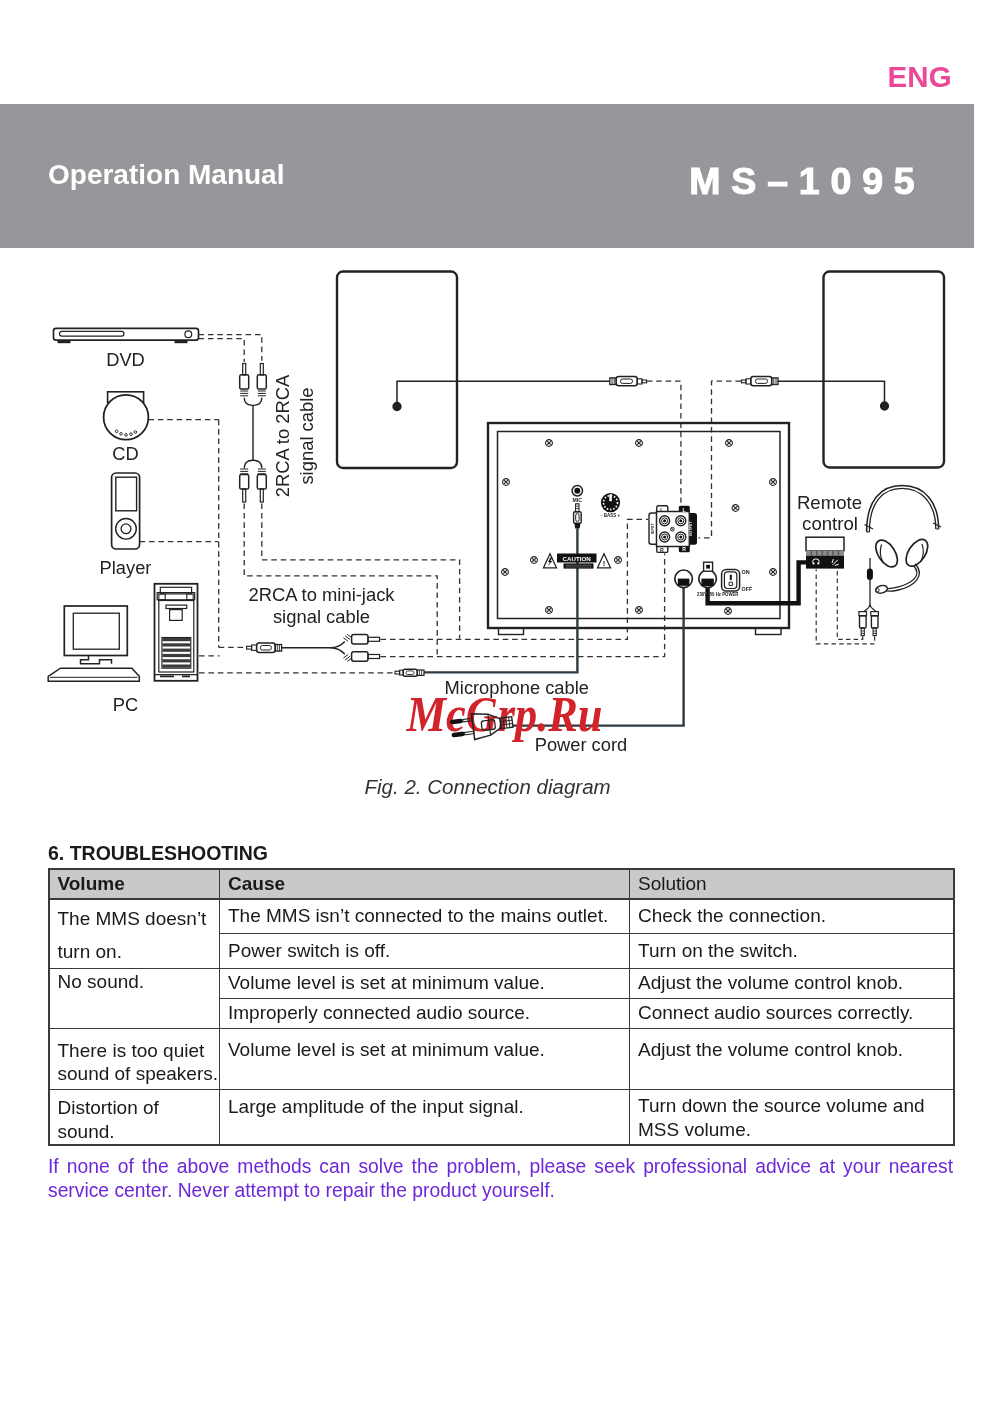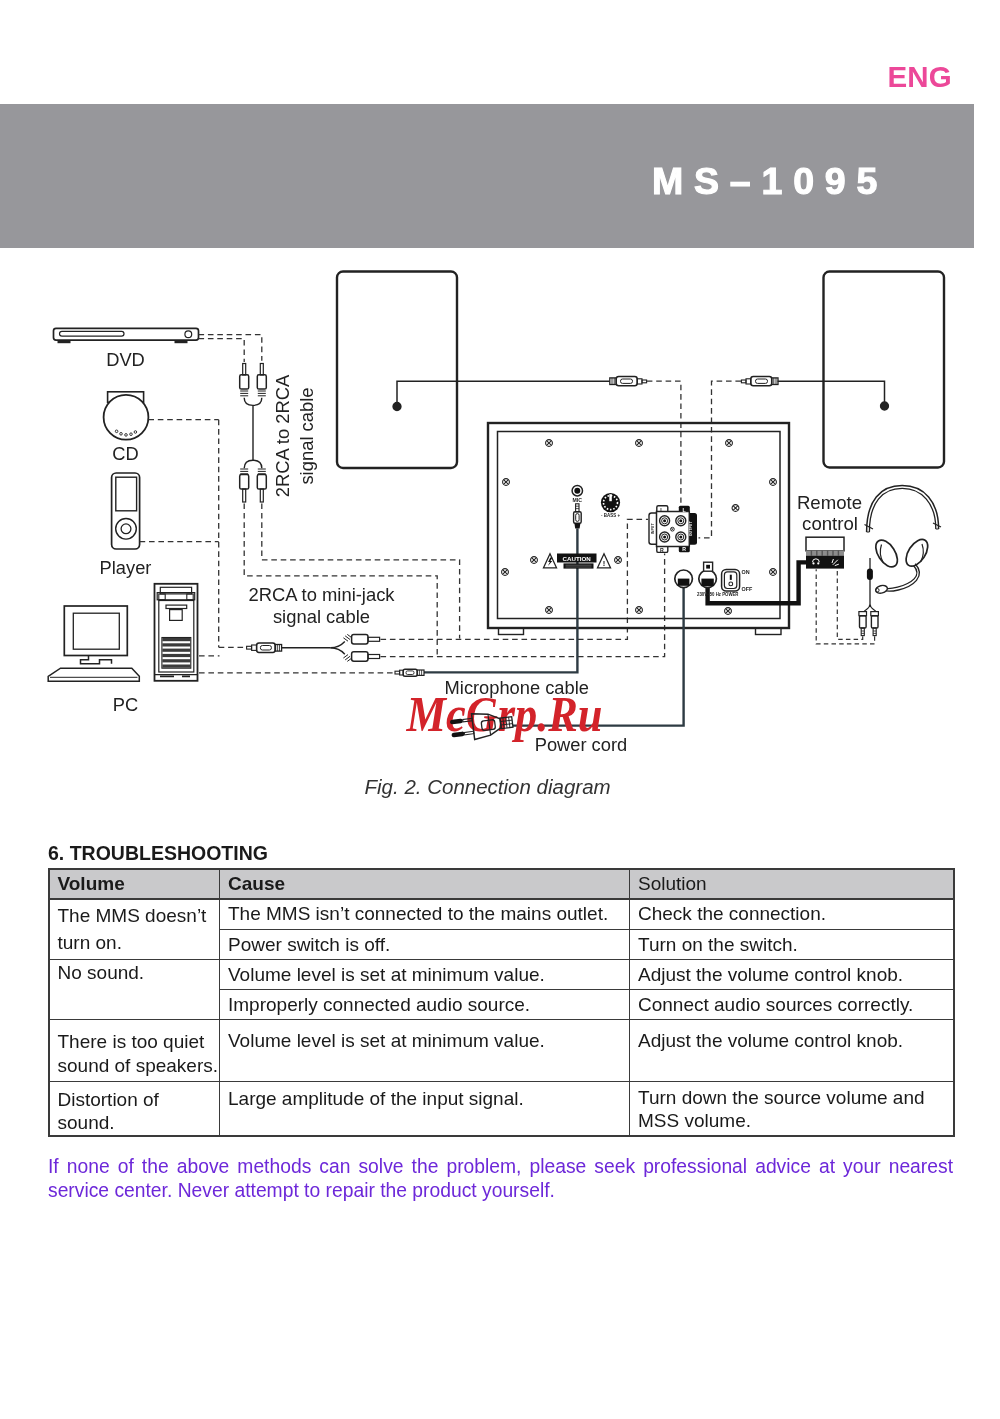--- a/index.html
+++ b/index.html
@@ -7,22 +7,23 @@
 .abs{position:absolute}
 </style>
 </head>
 <body>
 <div id="page">
 
 <div class="abs" style="left:852px;top:59.5px;width:100px;text-align:right;font-size:29.5px;font-weight:bold;color:#ec4899;letter-spacing:0.2px">ENG</div>
 
 <div class="abs" style="left:0;top:104px;width:974px;height:144px;background:#97979b"></div>
 
-
-<div class="abs" style="left:652px;top:159.5px;width:310.8px;text-align:left;font-size:37.5px;font-weight:bold;color:#fff;letter-spacing:10.8px;-webkit-text-stroke:1.1px #fff">MS–1095</div>
+<div class="abs" style="left:48px;top:158.5px;font-size:28px;font-weight:bold;color:#fff">Operation Manual</div>
+
+<div class="abs" style="left:652px;top:159.5px;width:310.8px;text-align:center;font-size:37.5px;font-weight:bold;color:#fff;letter-spacing:10.8px;-webkit-text-stroke:1.1px #fff">MS–1095</div>
 
 <svg class="abs" style="left:0;top:255px" width="1000" height="555" viewBox="0 255 1000 555" fill="none" stroke-linecap="butt">
 <g stroke="#222" stroke-width="1.5" fill="none">
 
 <rect x="337" y="271.5" width="120" height="196.5" rx="6" stroke-width="2.4"></rect>
 
 <rect x="823.5" y="271.5" width="120.5" height="196" rx="6" stroke-width="2.4"></rect>
 
 <g>
 <circle cx="397" cy="406.5" r="3.9" fill="#222"></circle>
@@ -438,21 +439,21 @@
       </colgroup>
 <tbody>
 
 <tr style="height:29.5px;background:#c9c9cb">
 <td style="border:1.4px solid #3a3a3a;border-bottom:2px solid #3a3a3a;padding:0 0 0 8px;font-weight:bold">Volume</td>
 <td style="border:1.4px solid #3a3a3a;border-bottom:2px solid #3a3a3a;padding:0 0 0 8px;font-weight:bold">Cause</td>
 <td style="border:1.4px solid #3a3a3a;border-bottom:2px solid #3a3a3a;padding:0 0 0 8px;font-weight:normal">Solution</td>
 </tr>
 
 <tr style="height:31px">
-<td rowspan="2" style="border:1.4px solid #3a3a3a;padding:2px 0 0 8px;vertical-align:top;line-height:27px">The MMS doesn’t turn on.</td>
+<td rowspan="2" style="border:1.4px solid #3a3a3a;padding:2px 0 0 8px;vertical-align:top;line-height:33px">The MMS doesn’t turn on.</td>
 <td style="border:1.4px solid #3a3a3a;padding:0 0 0 8px">The MMS isn’t connected to the mains outlet.</td>
 <td style="border:1.4px solid #3a3a3a;padding:0 0 0 8px">Check the connection.</td>
 </tr>
 
 <tr style="height:30px">
 <td style="border:1.4px solid #3a3a3a;padding:0 0 0 8px">Power switch is off.</td>
 <td style="border:1.4px solid #3a3a3a;padding:0 0 0 8px">Turn on the switch.</td>
 </tr>
 
 <tr style="height:30px">

